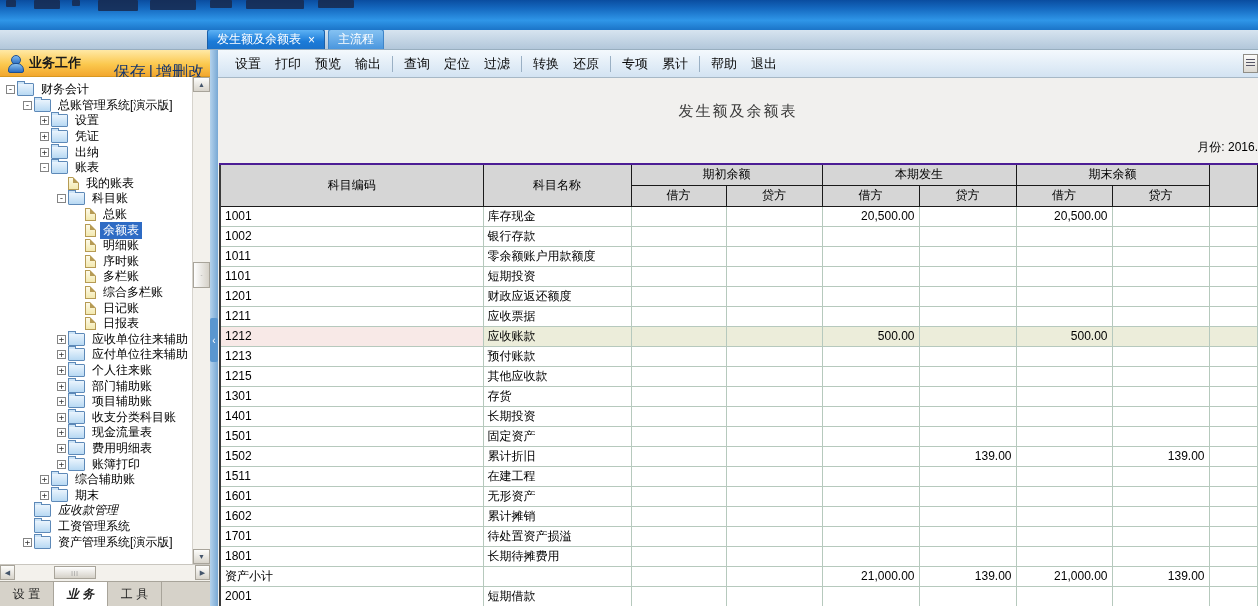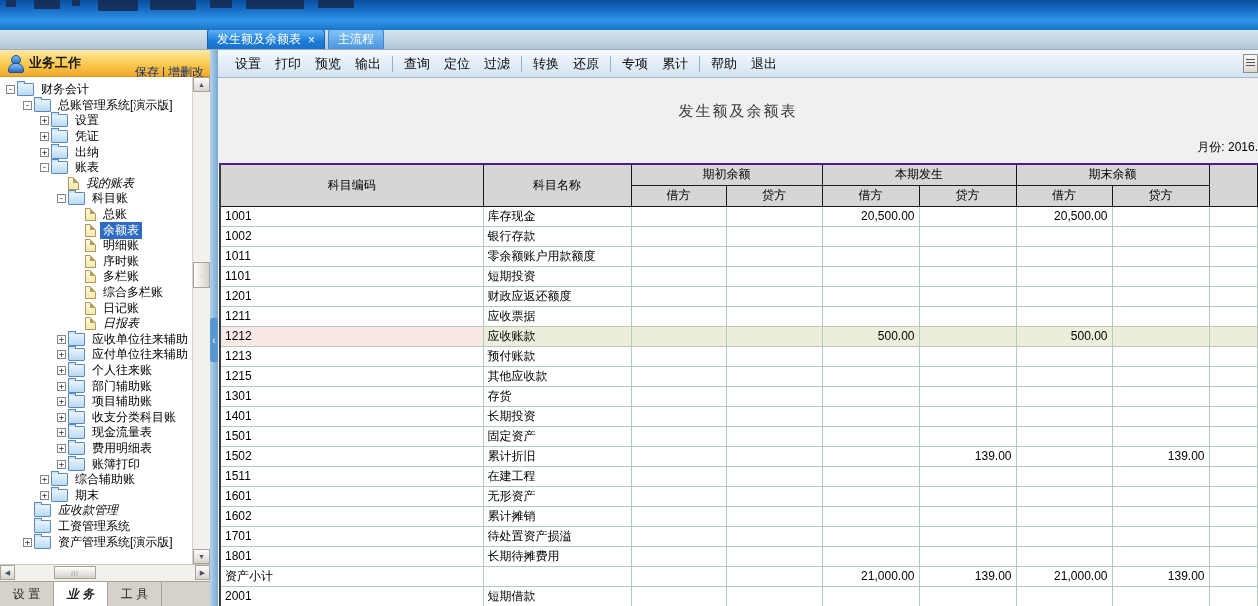--- a/index.html
+++ b/index.html
@@ -26,21 +26,21 @@
   
   .left-panel{width:210px;display:flex;flex-direction:column;background:#fff;flex:none;}
   .lp-header{height:27px;flex:none;background:linear-gradient(#ffe9a6,#fbc84e 55%,#f2a72e);
              display:flex;align-items:center;padding:0 6px;box-sizing:border-box;border-bottom:1px solid #d89820;}
   .person-icon{position:relative;width:17px;height:17px;flex:none;}
   .person-icon::before{content:"";position:absolute;left:5px;top:0;width:8px;height:8px;border-radius:50%;
              background:linear-gradient(#7db8ee,#2a6cc0);border:1px solid #1c4f92;}
   .person-icon::after{content:"";position:absolute;left:2px;top:8px;width:14px;height:8px;
              border-radius:7px 7px 2px 2px;background:linear-gradient(#8cc2f0,#2a6cc0);border:1px solid #1c4f92;}
   .lp-title{font-weight:bold;font-size:13px;color:#1a1a1a;margin-left:6px;}
-  .lp-links{margin-left:auto;font-size:12px;color:#15366e;white-space:nowrap;margin-top:18px;}
+  .lp-links{margin-left:auto;font-size:16px;color:#15366e;white-space:nowrap;margin-top:18px;}
   .lp-link{text-decoration:underline;cursor:pointer;}
   .lp-sep{margin:0 3px;}
 
   .tree{flex:1;position:relative;overflow:hidden;padding:5px 0 0 2px;box-sizing:border-box;background:#fff;}
   .tree-item{height:15.6px;display:flex;align-items:center;font-size:12px;white-space:nowrap;color:#000;}
   .toggle{width:9px;height:9px;box-sizing:border-box;border:1px solid #848484;background:#fff;
           font-size:9px;line-height:7px;text-align:center;color:#333;margin-right:2px;flex:none;
           font-family:"DejaVu Sans Mono",monospace;}
   .tspacer{width:11px;flex:none;}
   .icon-folder{width:15px;height:11px;background:linear-gradient(#eaf4fd,#b8d9f3);border:1px solid #5d89b8;
@@ -168,21 +168,21 @@
           <div class="tree-item" style="padding-left: 38px;">
             <span class="toggle">+</span>
             <span class="icon-folder"></span>
             <span class="tree-label">出纳</span>
           </div>
           <div class="tree-item" style="padding-left: 38px;">
             <span class="toggle">-</span>
             <span class="icon-folder"></span>
             <span class="tree-label">账表</span>
           </div>
-          <div class="tree-item" style="padding-left: 55px; font-style: italic;">
+          <div class="tree-item" style="padding-left: 55px;">
             <span class="tspacer"></span>
             <span class="icon-doc"></span>
             <span class="tree-label">我的账表</span>
           </div>
           <div class="tree-item" style="padding-left: 55px;">
             <span class="toggle">-</span>
             <span class="icon-folder"></span>
             <span class="tree-label">科目账</span>
           </div>
           <div class="tree-item" style="padding-left: 72px;">
@@ -213,21 +213,21 @@
           <div class="tree-item" style="padding-left: 72px;">
             <span class="tspacer"></span>
             <span class="icon-doc"></span>
             <span class="tree-label">综合多栏账</span>
           </div>
           <div class="tree-item" style="padding-left: 72px;">
             <span class="tspacer"></span>
             <span class="icon-doc"></span>
             <span class="tree-label">日记账</span>
           </div>
-          <div class="tree-item" style="padding-left: 72px; font-style: italic;">
+          <div class="tree-item" style="padding-left: 72px;">
             <span class="tspacer"></span>
             <span class="icon-doc"></span>
             <span class="tree-label">日报表</span>
           </div>
           <div class="tree-item" style="padding-left: 55px;">
             <span class="toggle">+</span>
             <span class="icon-folder"></span>
             <span class="tree-label">应收单位往来辅助</span>
           </div>
           <div class="tree-item" style="padding-left: 55px;">

